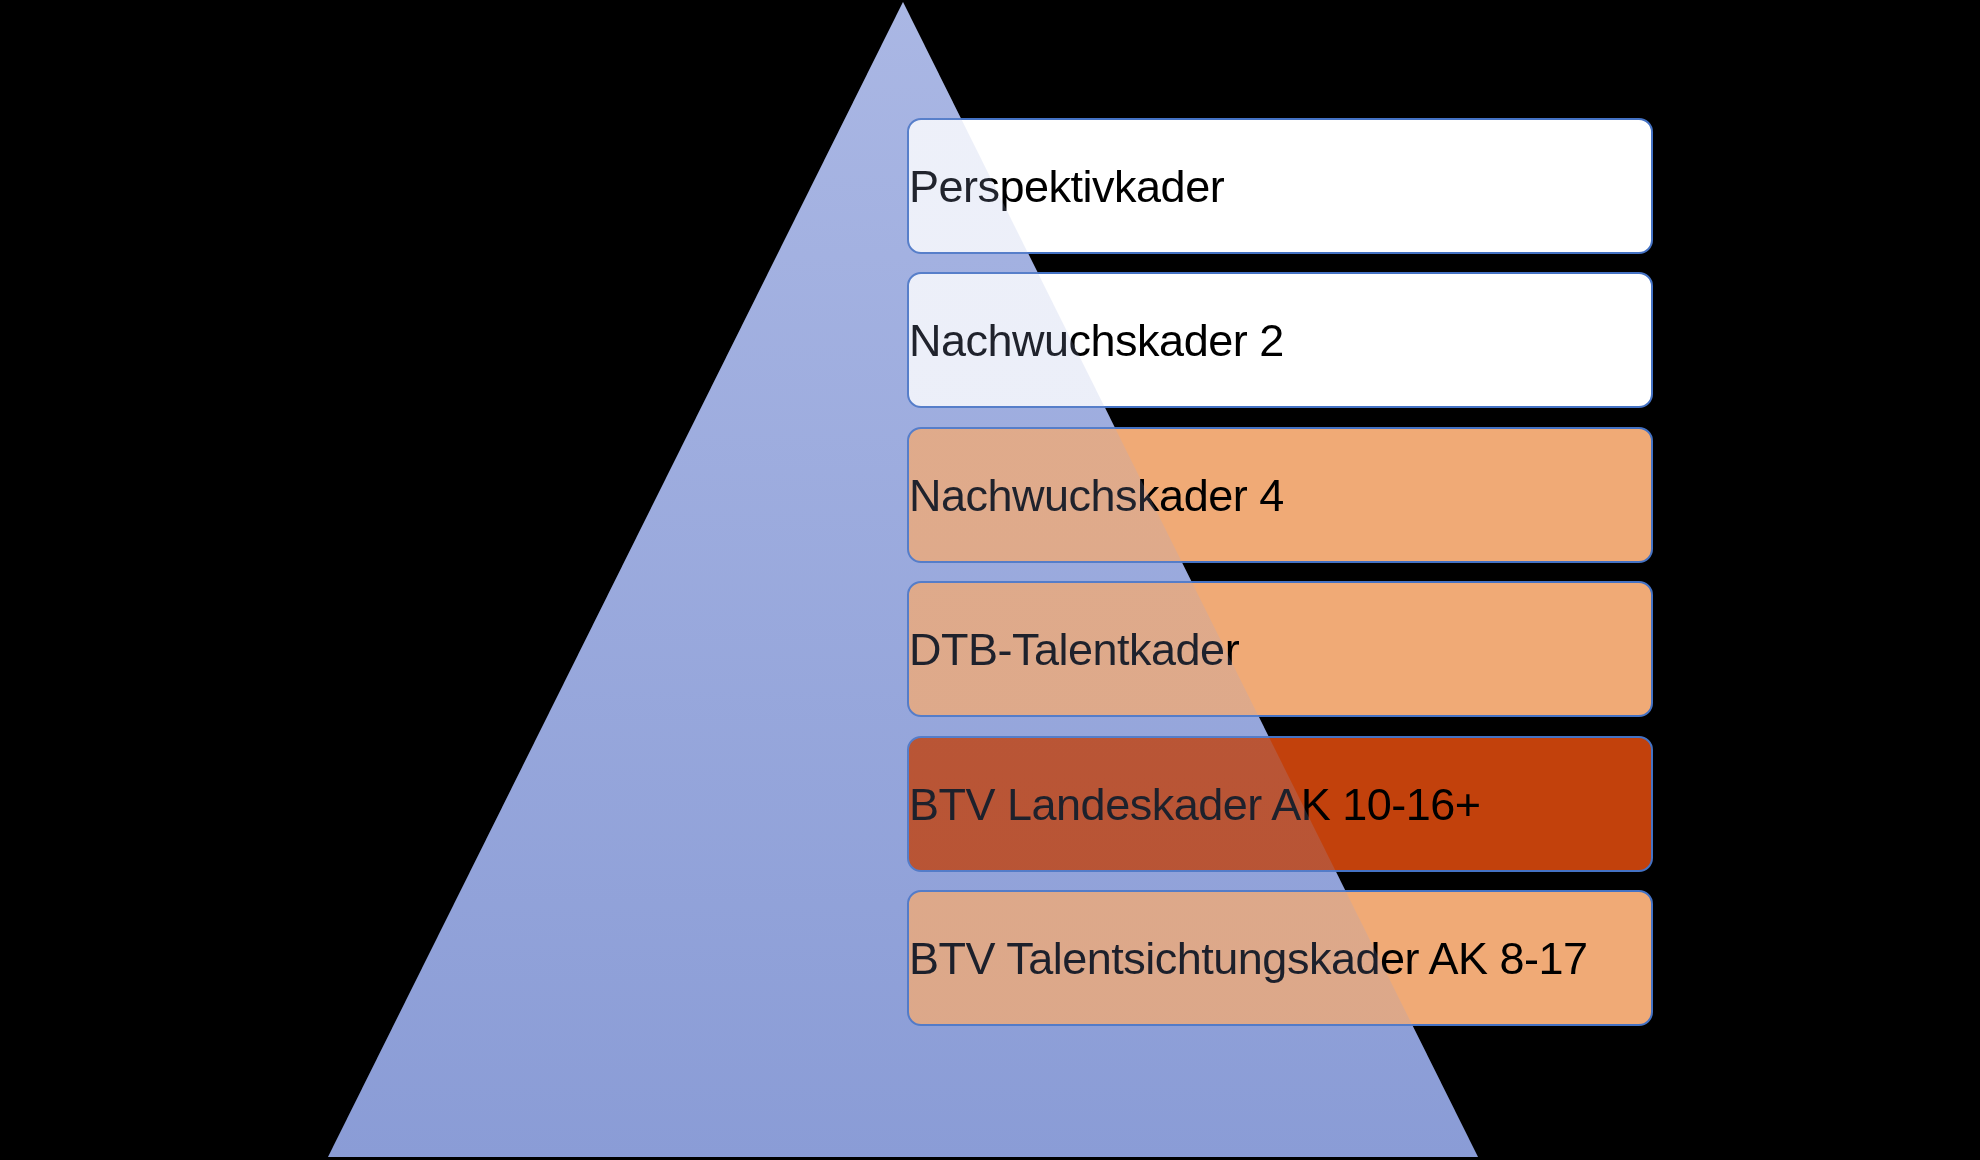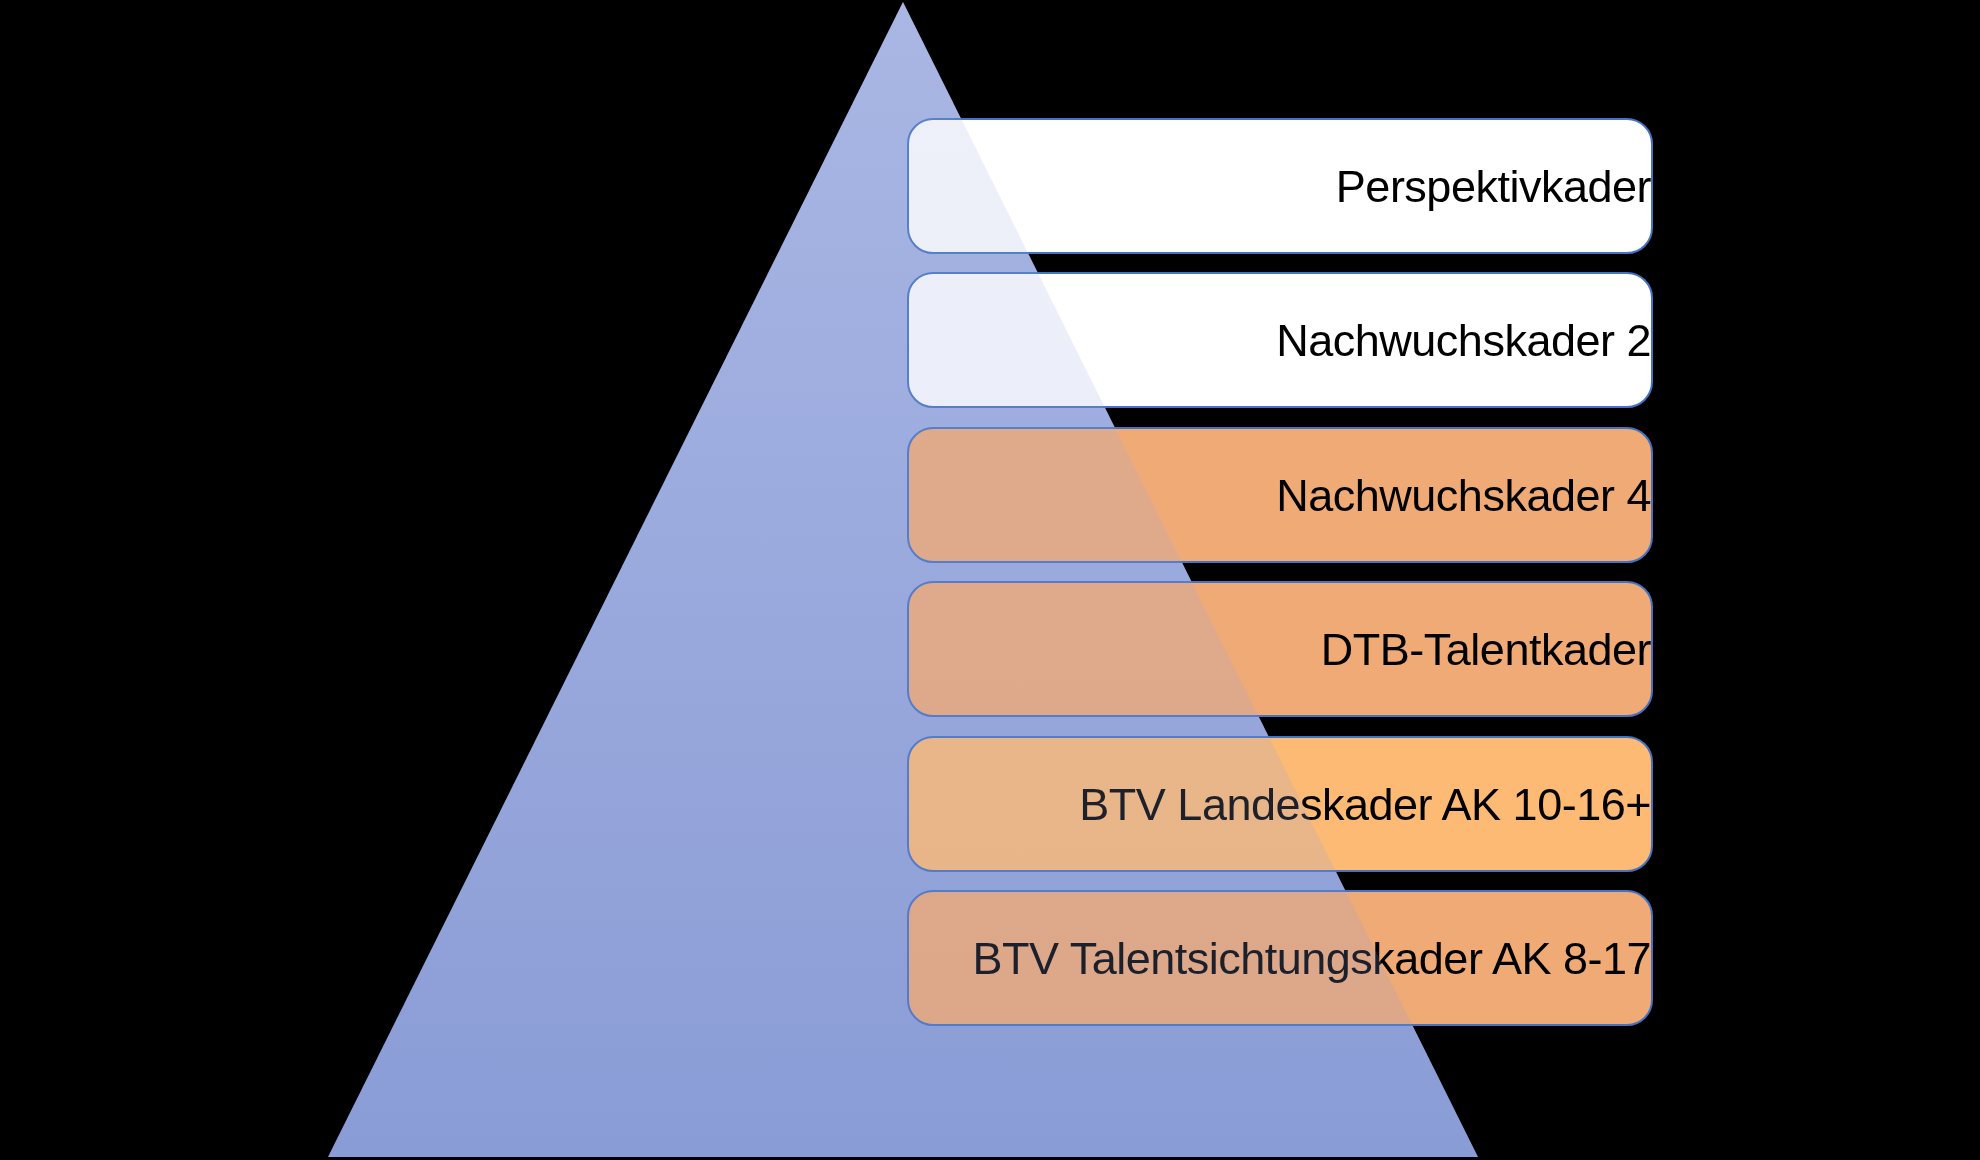--- a/index.html
+++ b/index.html
@@ -37,29 +37,29 @@
     width: 100%; height: 100%;
     z-index: 2;
   }
   .level-box {
     position: absolute;
     left: 907px;
     width: 746px;
     height: 136px;
     box-sizing: border-box;
     border: 2.5px solid var(--border-color, #4472c4);
-    border-radius: 26px;
+    border-radius: 14px;
     display: flex;
     align-items: center;
-    justify-content: flex-end;
+    justify-content: flex-start;
   }
   .level-box:nth-child(1) { top: 118px; }
   .level-box:nth-child(2) { top: 272px; }
   .level-box:nth-child(3) { top: 427px; }
-  .level-box:nth-child(4) { top: 581px; padding-left: 24px; }
+  .level-box:nth-child(4) { top: 581px; }
   .level-box:nth-child(5) { top: 736px; }
   .level-box:nth-child(6) { top: 890px; }
   .level-label {
     color: var(--text-color, #000);
     font-size: 45px;
     line-height: 1;
     letter-spacing: -0.5px;
     white-space: nowrap;
     text-align: center;
   }
@@ -77,21 +77,21 @@
     </div>
     <div class="level-box" style="background: rgb(255, 255, 255);">
       <span class="level-label">Nachwuchskader 2</span>
     </div>
     <div class="level-box" style="background: rgb(240, 170, 118);">
       <span class="level-label">Nachwuchskader 4</span>
     </div>
     <div class="level-box" style="background: rgb(240, 170, 118);">
       <span class="level-label">DTB-Talentkader</span>
     </div>
-    <div class="level-box" style="background: #fdba74; padding-left: 17px;">
+    <div class="level-box" style="background: #c2410c;">
       <span class="level-label">BTV Landeskader AK 10-16+</span>
     </div>
     <div class="level-box" style="background: rgb(240, 170, 118);">
       <span class="level-label">BTV Talentsichtungskader AK 8-17</span>
     </div>
   </div>
 
   <div class="pyramid pyramid-overlay"></div>
 
 </div>

